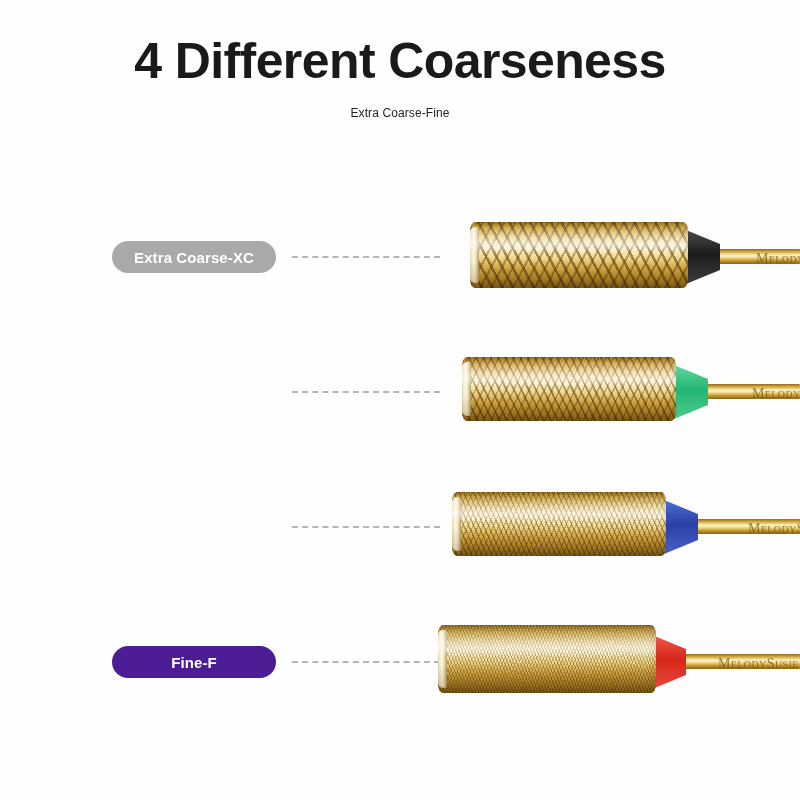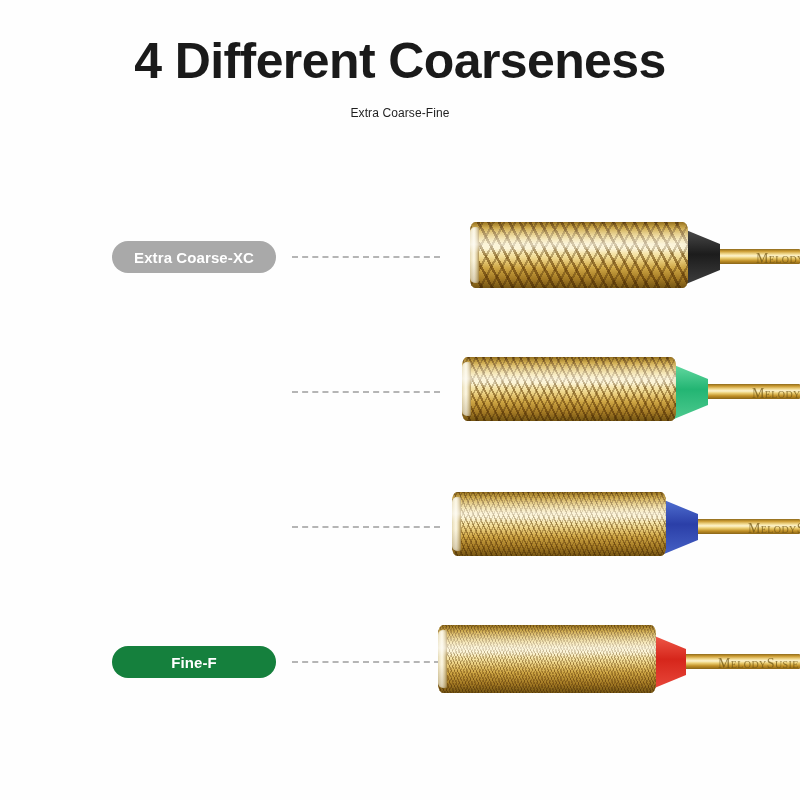--- a/index.html
+++ b/index.html
@@ -74,21 +74,21 @@
     top: 51px;
     width: 164px;
     height: 32px;
     border-radius: 16px;
     display: flex;
     align-items: center;
     justify-content: center;
     box-sizing: border-box;
   }
   .pill-gray { background: #a9a9a9; }
-  .pill-pink { background: #15803d; }
+  .pill-pink { background: #4c1d95; }
   .pill-text {
     color: #ffffff;
     font-size: 15px;
     font-weight: bold;
     letter-spacing: 0.1px;
     white-space: nowrap;
   }
 
   
   .connector {

